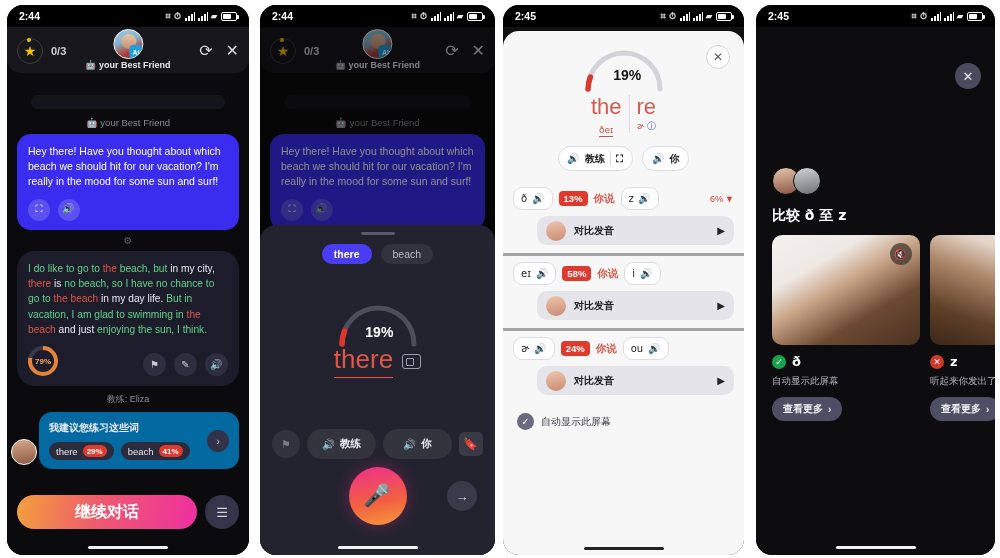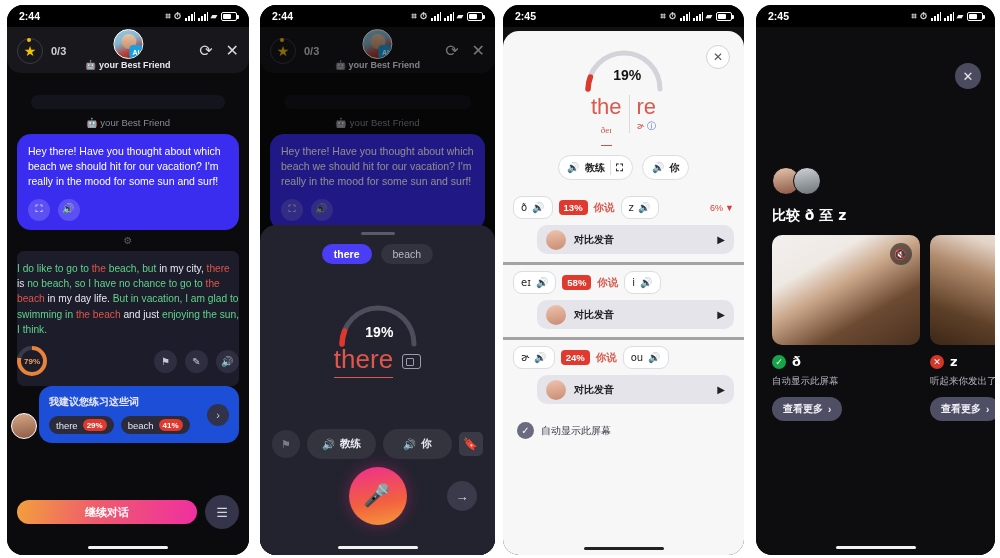--- a/index.html
+++ b/index.html
@@ -73,51 +73,51 @@
   .ghost-bubble{ height:14px; background:#1b1b26; border-radius:10px; margin:0 14px 4px; opacity:.6;}
   .bubble-blue {
     background:#3b2df0; border-radius:14px; padding:10px 11px 9px; color:#fff;
     font-size:10.5px; line-height:1.45;
   }
   .bubble-actions { display:flex; gap:8px; margin-top:9px; }
   .circ-btn { width:22px; height:22px; border-radius:50%; background:rgba(255,255,255,.17);
     display:flex; align-items:center; justify-content:center; font-size:10px; color:#fff;}
   .mid-dot { text-align:center; color:#5a5a66; font-size:10px; margin:5px 0; }
 
-  .bubble-dark { background:#1c1c2a; border-radius:7px; padding:10px 0; }
+  .bubble-dark { background:#1c1c2a; border-radius:18px; padding:10px 11px; }
   .ut { font-size:10.2px; line-height:1.5; }
   .g { color:#5fd48b; } .r { color:#e0564a; } .w { color:#e9e9f2; }
-  .score-row { display:flex; align-items:center; margin-top:9px; }
+  .score-row { display:flex; align-items:flex-end; margin-top:9px; }
   .ring {
     width:30px; height:30px; border-radius:50%;
     background: conic-gradient(#e8833a 0deg 284deg, #3a3a4a 284deg 360deg);
     display:flex; align-items:center; justify-content:center; position:relative;
   }
   .ring:after{content:""; position:absolute; inset:4px; border-radius:50%; background:#1c1c2a;}
   .ring span{ position:relative; z-index:1; color:#f0a55e; font-size:8px; font-weight:bold;}
   .row-actions{ margin-left:auto; display:flex; gap:8px;}
   .rbtn{ width:23px;height:23px;border-radius:50%;background:#2e2e40;display:flex;align-items:center;justify-content:center;color:#c9c9d6;font-size:10px;}
 
   .coach-name{ text-align:center; color:#8a8a96; font-size:9px; margin:7px 0 6px;}
   .sugg-wrap{ position:relative; padding-left:22px; }
   .sugg-avatar{ position:absolute; left:-6px; bottom:4px; width:26px;height:26px;border-radius:50%;
     background:linear-gradient(170deg,#d6a887,#8d5a44); border:1.5px solid #fff; z-index:2;}
-  .sugg{ background:#1d4ed8; border-radius:13px; padding:9px 10px; display:flex; align-items:center;}
+  .sugg{ background:#0369a1; border-radius:13px; padding:9px 10px; display:flex; align-items:center;}
   .sugg-txt{ color:#eaeaf2; font-size:10px; font-weight:bold; }
   .chips{ display:flex; gap:7px; margin-top:7px;}
   .chip{ background:#2b2b3c; border-radius:11px; padding:3px 7px; display:flex; align-items:center; gap:5px;
         color:#e6e6ef; font-size:9.5px;}
   .pct{ background:#e03a2f; color:#fff; font-size:8px; font-weight:bold; border-radius:7px; padding:1.5px 4px;}
   .sugg-arrow{ margin-left:auto; width:22px;height:22px;border-radius:50%;background:#32324a;color:#ccc;
     display:flex;align-items:center;justify-content:center;font-size:11px; flex:0 0 auto;}
 
   .cta-row{ position:absolute; left:10px; right:10px; bottom:26px; display:flex; align-items:center; gap:8px;}
-  .cta{ flex:1; height:24px; border-radius:18px; border:none; cursor:pointer;
+  .cta{ flex:1; height:34px; border-radius:18px; border:none; cursor:pointer;
     background:linear-gradient(100deg,#f2a03c 0%,#ef5a6e 45%,#ef2fa0 100%);
-    color:#fff; font-size:11px; font-weight:bold; font-family:inherit;}
+    color:#fff; font-size:16px; font-weight:bold; font-family:inherit;}
   .cta-side{ width:34px;height:34px;border-radius:50%;background:#34344a;color:#d5d5e2;
     display:flex;align-items:center;justify-content:center;font-size:13px;}
   .home-ind{ position:absolute; bottom:6px; left:50%; transform:translateX(-50%);
     width:80px;height:3px;border-radius:2px;background:#f2f2f2;}
 
   
   .dim { position:absolute; inset:0; background:rgba(0,0,0,.45); }
   .sheet2 { position:absolute; left:0; right:0; bottom:0; height:330px;
     background:#23232f; border-radius:16px 16px 0 0; }
   .grab{ width:34px;height:3px;border-radius:2px;background:#5a5a6b;margin:7px auto 0;}
@@ -155,21 +155,21 @@
   .s3-close{ position:absolute; right:14px; top:14px; width:24px;height:24px;border-radius:50%;
     border:1px solid #d2d2d8; background:#fff; display:flex;align-items:center;justify-content:center;
     color:#555; font-size:12px;}
   .gauge3{ width:92px;height:46px; margin:0 auto; position:relative;}
   .gauge3 .gval{ position:absolute; left:54%; top:20px; transform:translateX(-50%); color:#111; font-size:14px;font-weight:bold;}
   .syl-row{ display:flex; justify-content:center; align-items:flex-start; margin-top:2px; }
   .syl{ padding:0 7px; text-align:center; }
   .syl + .syl{ border-left:1px solid #d8d8de; }
   .syl-w{ color:#d9594c; font-size:22px; line-height:1.1;}
   .syl-ipa{ font-size:9px; color:#c0564c; margin-top:1px; font-family:"DejaVu Sans",sans-serif;}
-  .syl-ipa.u{ border-bottom:1.5px solid #c0564c; display:inline-block; padding-bottom:10px;font-family:Liberation Serif, serif;}
+  .syl-ipa.u{ border-bottom:1.5px solid #c0564c; display:inline-block; padding-bottom:1px;}
   .syl-ipa .info{ color:#5a6ad0; }
   .s3-btns{ display:flex; justify-content:center; gap:9px; margin-top:9px;}
   .s3-pill{ border:1px solid #dcdce2; background:#fff; border-radius:14px; height:25px;
     display:flex; align-items:center; padding:0 9px; gap:5px; font-size:10px; color:#222; font-weight:bold;}
   .s3-div{ width:1px; height:15px; background:#dcdce2; }
   .ph-list{ margin-top:10px; }
   .ph-block{ padding:6px 10px 8px; border-top:3px solid #a3a3a3;}
   .ph-block:first-child{ border-top:none; }
   .ph-row{ display:flex; align-items:center; gap:6px;}
   .ph-box{ border:1px solid #dcdce2; background:#fff; border-radius:9px; height:23px; display:flex; align-items:center;
@@ -280,20 +280,21 @@
                 <span>79%</span>
               </div>
               <div class="row-actions">
                 <span class="rbtn">⚑</span>
                 <span class="rbtn">✎</span>
                 <span class="rbtn">🔊</span>
               </div>
             </div>
           </div>
 
+          <div class="coach-name">教练: Eliza</div>
 
           <div class="sugg-wrap">
             <div class="sugg-avatar"></div>
             <div class="sugg">
               <div>
                 <div class="sugg-txt">我建议您练习这些词</div>
                 <div class="chips">
                   <span class="chip">
                     <span>there</span>
                     <span class="pct">29%</span>

